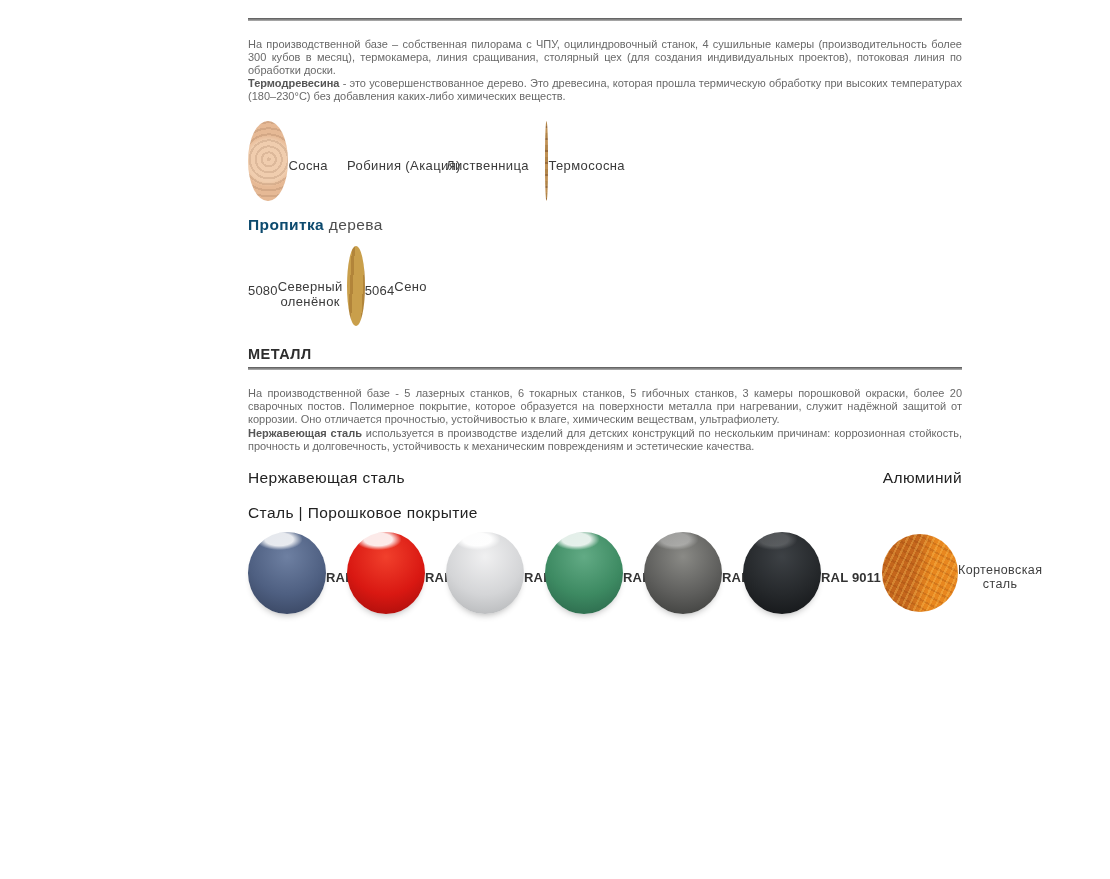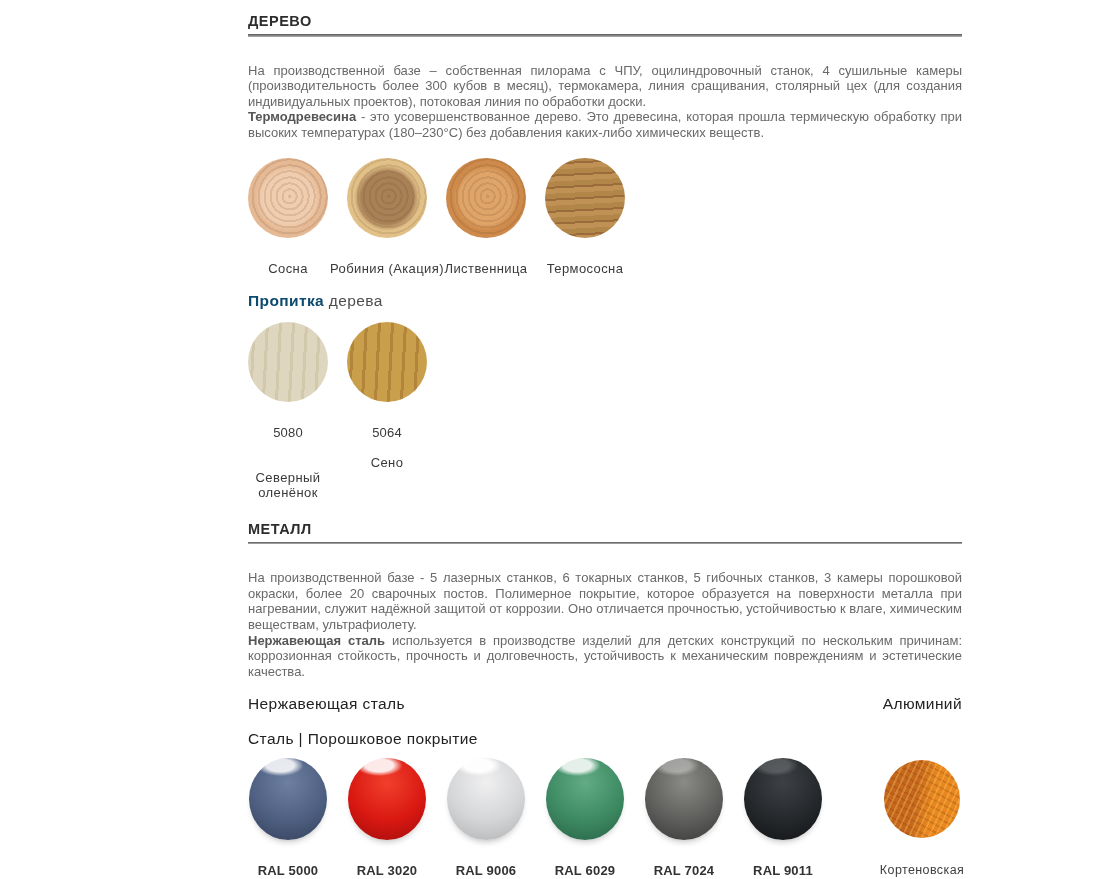--- a/index.html
+++ b/index.html
@@ -4,33 +4,33 @@
 <style>
   * { margin:0; padding:0; box-sizing:border-box; }
   html,body { background:#ffffff; }
   body { font-family:"Liberation Sans", sans-serif; }
   .page { position:relative; width:1110px; height:879px; background:#fff; overflow:hidden; }
   .content { margin-left:248px; width:714px; padding-top:13px; }
 
   h2.sec-title { font-size:14.5px; font-weight:700; color:#2d2d2d; letter-spacing:.5px; }
   .rule { height:2.5px; margin-top:5px; background:linear-gradient(#565656,#b3b3b3); }
 
-  .para { margin-top:26px; font-size:13px; line-height:1.2; color:#696969; text-align:justify; }
+  .para { margin-top:17px; font-size:11px; line-height:1.2; color:#696969; text-align:justify; }
   .para p { margin:0; }
   .lead { font-weight:700; color:#565656; }
 
   h3.sub-title { margin-top:15px; font-size:15.5px; font-weight:400; color:#222; letter-spacing:.4px; }
   h3.sub-title .strong { font-weight:700; color:#0c4a6e;margin-top:44px; }
   h3.sub-title .rest { color:#4e4e4e; }
 
   .row { display:flex; gap:19px; align-items:flex-start; }
   .row.m18 { margin-top:18px; }
   .row.m12 { margin-top:12px; }
   .row.m10 { margin-top:10px; }
-  .cell { width:80px; display:flex; flex-direction:column; align-items:center; flex:0 0 auto;gap:14px; }
+  .cell { width:80px; display:flex; flex-direction:row; align-items:center; flex:0 0 auto; }
   .cell.push-right { margin-left:auto; }
   .imgbox { display:flex; align-items:center; justify-content:center; }
   .imgbox.h84 { height:84px; }
   .imgbox.h82 { height:82px; }
 
   .circle { width:80px; height:80px; border-radius:50%; }
   .sphere-steel { width:76px; height:84px; border-radius:50%; box-shadow:0 5px 7px -4px rgba(0,0,0,.35); }
   .flat-al { width:76px; height:78px; border-radius:50%; }
   .sphere-ral { width:78px; height:82px; border-radius:50%; box-shadow:0 5px 7px -4px rgba(0,0,0,.3); }
   .flat-corten { width:76px; height:78px; border-radius:50%; }
@@ -70,21 +70,20 @@
     repeating-linear-gradient(28deg, rgba(135,58,8,.22) 0 2px, rgba(0,0,0,0) 2px 7px),
     linear-gradient(100deg, var(--c0) 0 42%, var(--c1) 62%); }
 </style>
 </head>
 <body>
 
 <div class="page">
   <div class="content">
 
     <section>
-      <h2 class="sec-title">ДЕРЕВО</h2>
       <div class="rule"></div>
 
       <div class="para">
         <p>На производственной базе – собственная пилорама с ЧПУ, оцилиндровочный станок, 4 сушильные камеры (производительность более 300 кубов в месяц), термокамера, линия сращивания, столярный цех (для создания индивидуальных проектов), потоковая линия по обработки доски.</p>
         <p><span class="lead">Термодревесина</span><span> - это усовершенствованное дерево. Это древесина, которая прошла термическую обработку при высоких температурах (180–230°С) без добавления каких-либо химических веществ.</span></p>
       </div>
 
       <div class="row m18">
         <div class="cell">
           <div class="circle tx-slice" style="--c0: #f0cdae; --c1: #e6b995; --c2: #dfae87;"></div>

